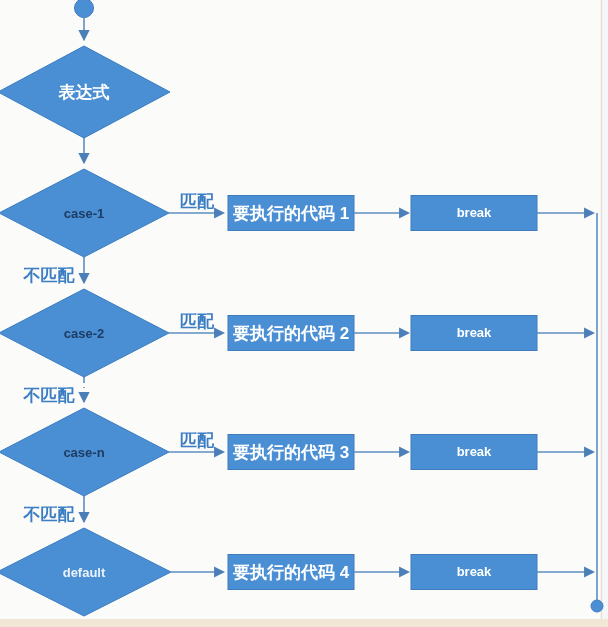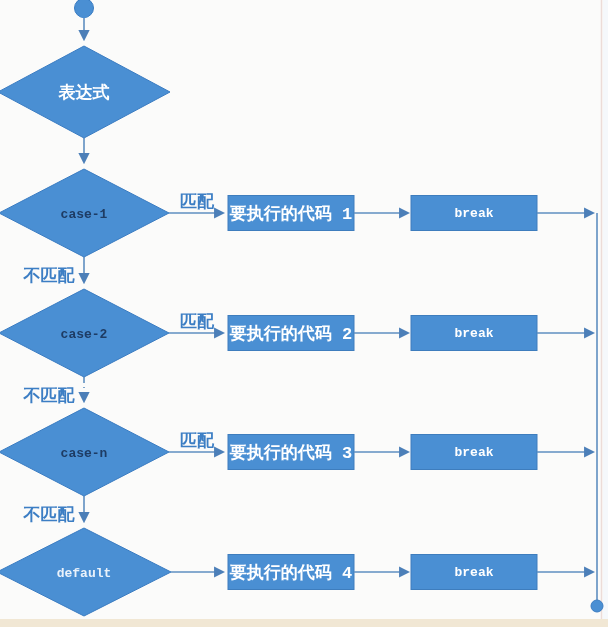--- a/index.html
+++ b/index.html
@@ -1,21 +1,21 @@
 <!DOCTYPE html>
 <html><head>
 <meta charset="utf-8">
 <style>
   html,body{margin:0;padding:0;background:#ffffff;}
   .stage{
     position:relative;
     width:608px;height:627px;
     background:#fbfbfa;
     overflow:hidden;
-    font-family:Liberation Mono, monospace;
+    font-family:Liberation Sans, sans-serif;
   }
   svg{display:block;}
   .node{fill:#4a8fd3;stroke:#3a7cc2;stroke-width:1;}
   .box{fill:#4a8fd3;stroke:#3e7dbd;stroke-width:1;}
   .conn{stroke:#5f8fc0;stroke-width:1.6;fill:none;}
   .conn-dashed{stroke:#5f8fc0;stroke-width:1.6;fill:none;stroke-dasharray:6 4 1 4;}
   .t-white{fill:#ffffff;font-weight:bold;}
   .t-case{fill:#1e3c64;font-weight:bold;font-size:13px;}
   .t-default{fill:#eaf2fb;font-weight:bold;font-size:13px;}
   .t-branch{fill:#3c7ec4;font-weight:bold;font-size:17px;}

